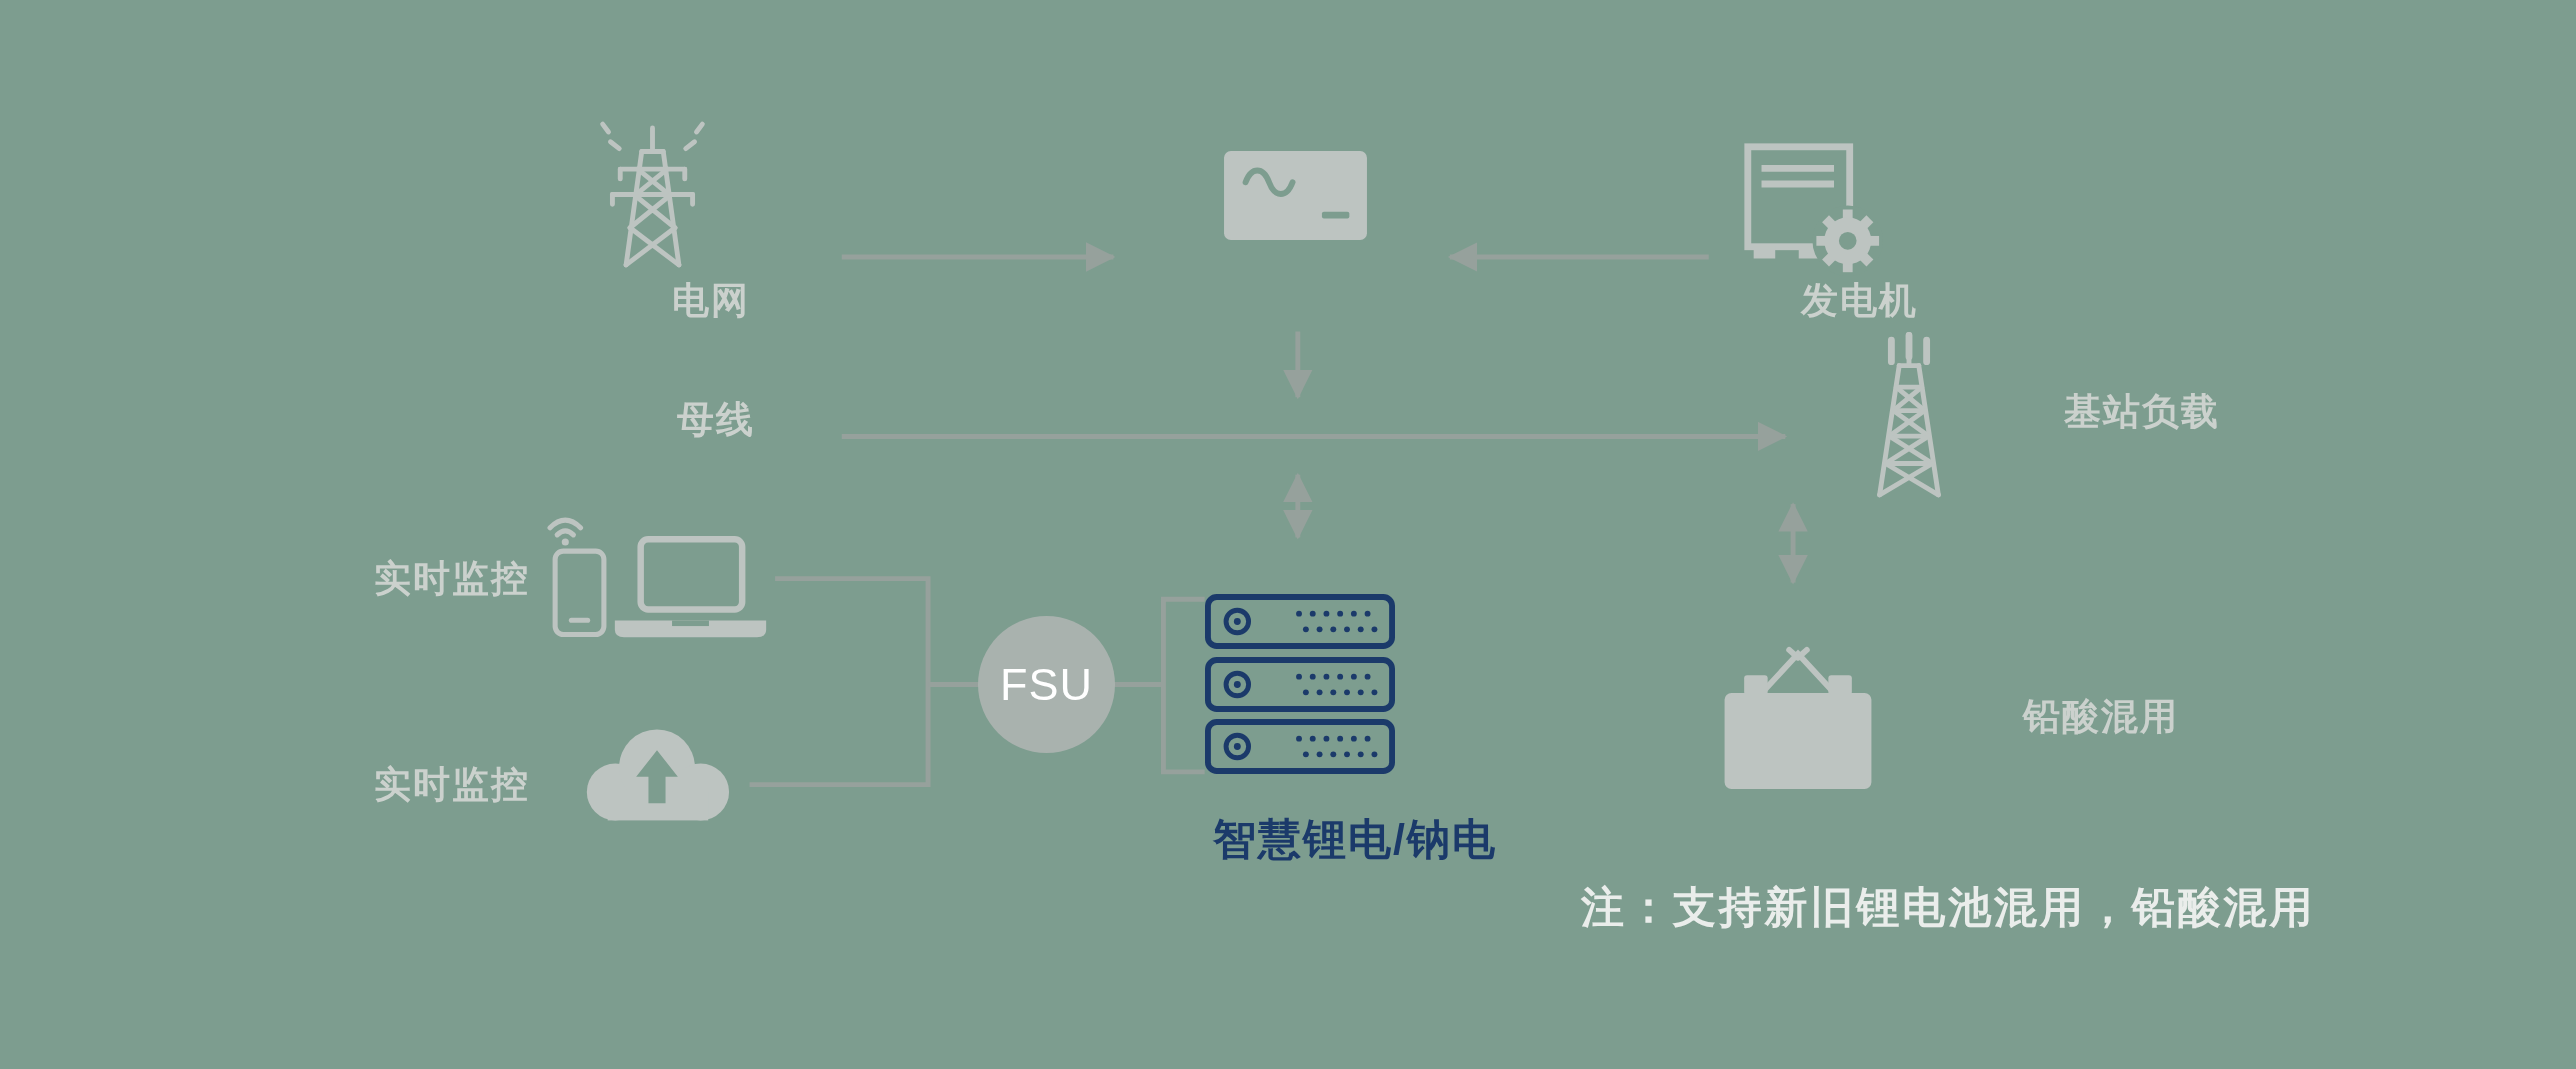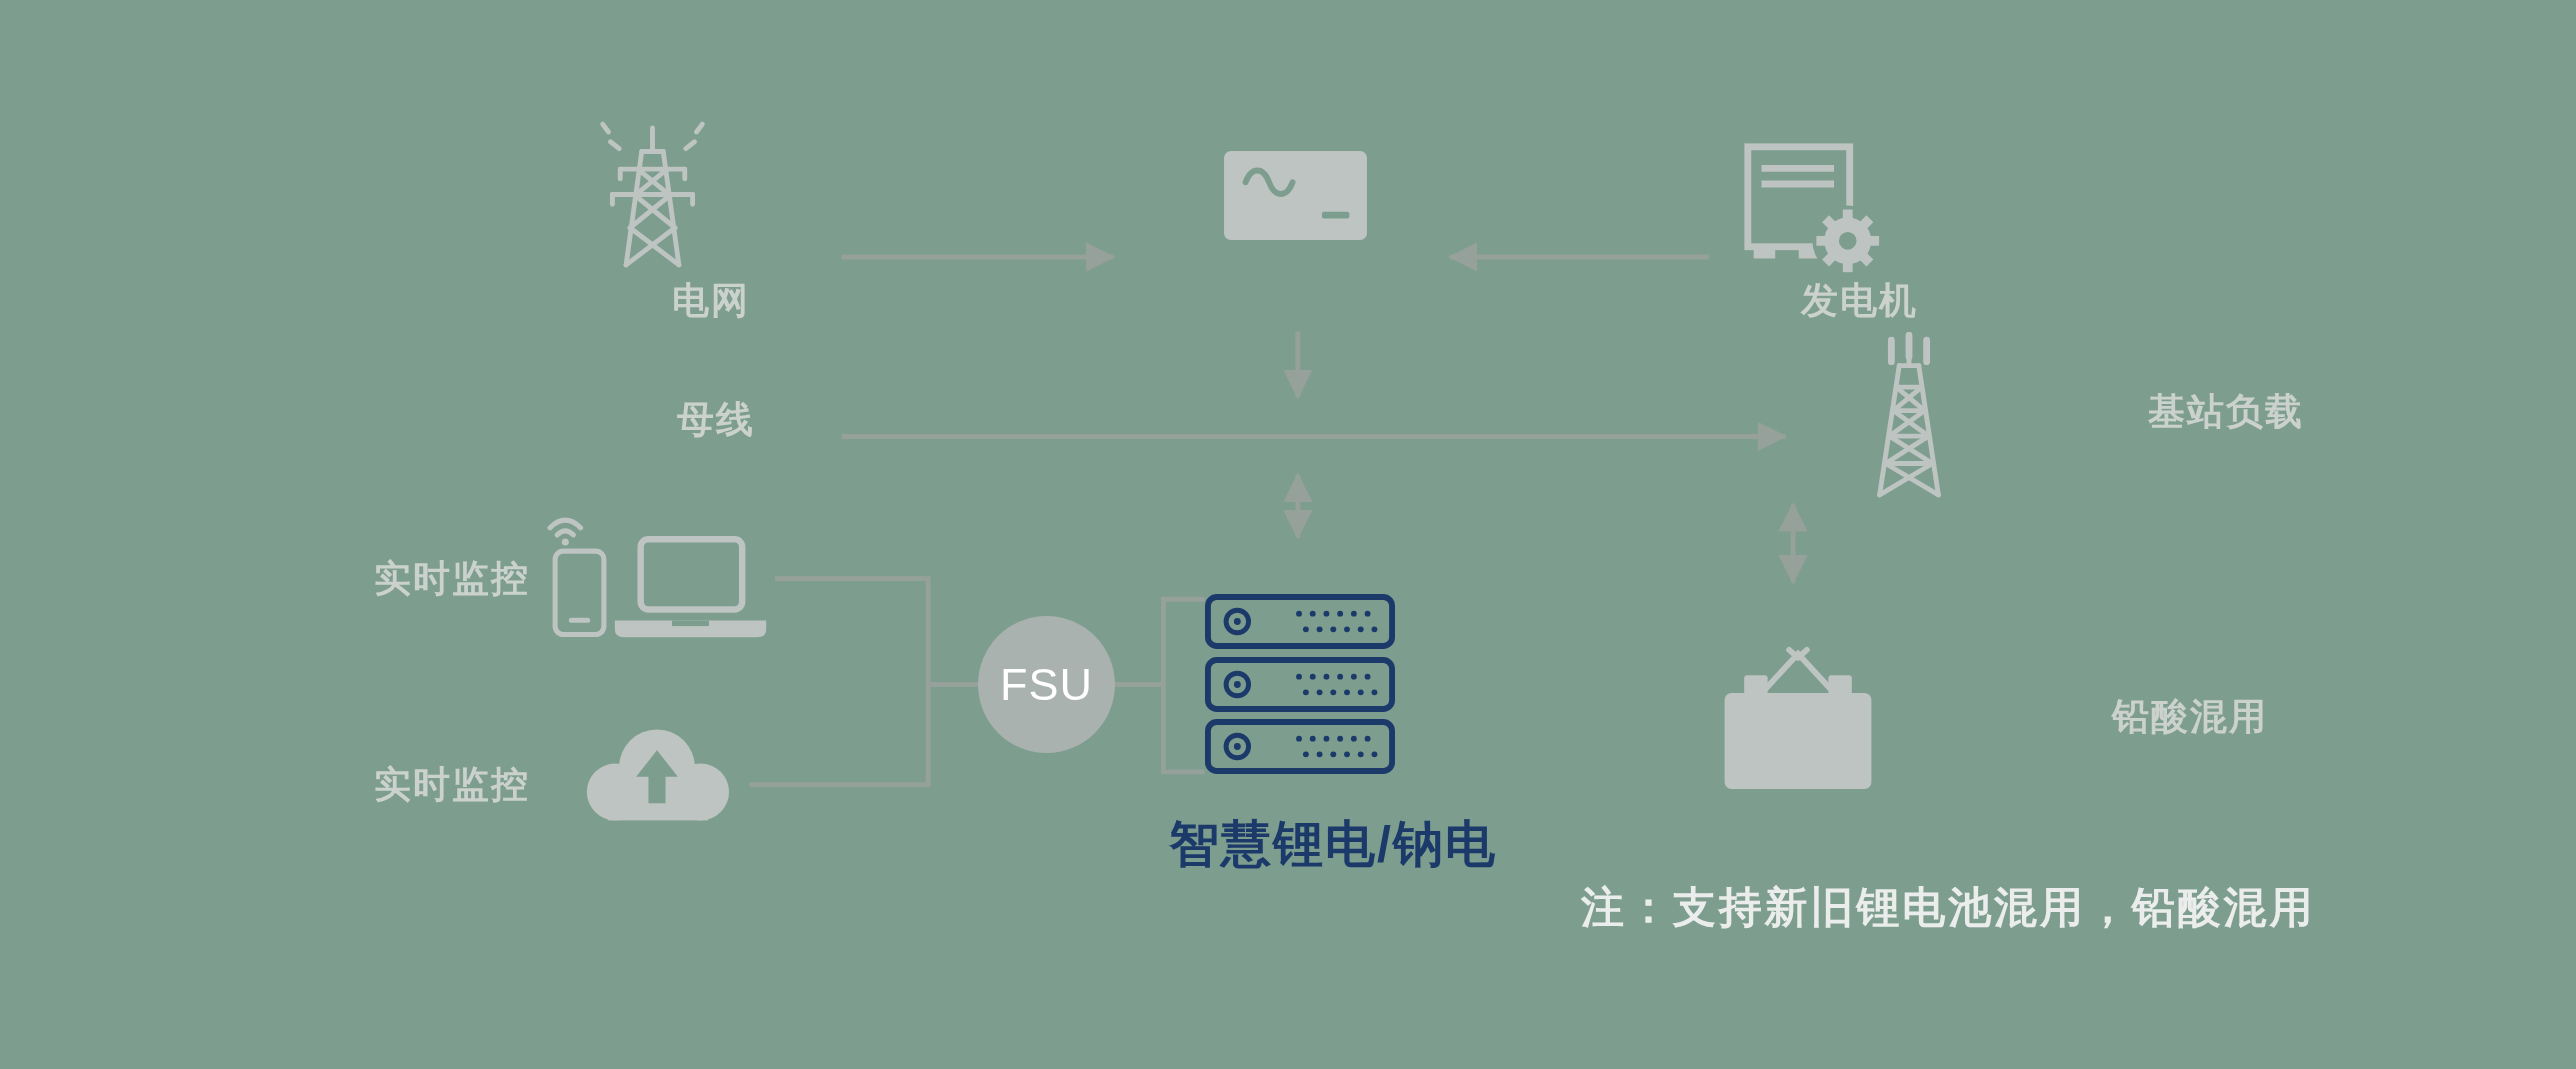--- a/index.html
+++ b/index.html
@@ -30,22 +30,22 @@
   .label{
     position:absolute;
     font-size:37px;
     font-weight:bold;
     color:var(--label);
     text-align:right;
     letter-spacing:2px;
     line-height:1.2;
     white-space:nowrap;
   }
-  .label.navy{color:var(--accent-navy);font-size:50px}
-  .label.left{text-align:right}
+  .label.navy{color:var(--accent-navy);font-size:43px}
+  .label.left{text-align:center}
   .note{
     position:absolute;
     font-size:43px;
     font-weight:bold;
     color:var(--note-text);
     letter-spacing:2.9px;
     white-space:nowrap;
   }
   .fsu{
     position:absolute;

